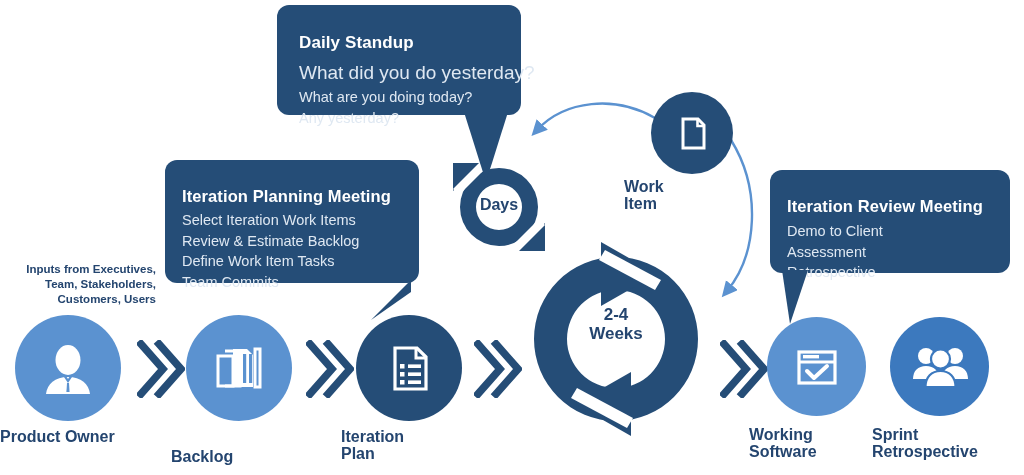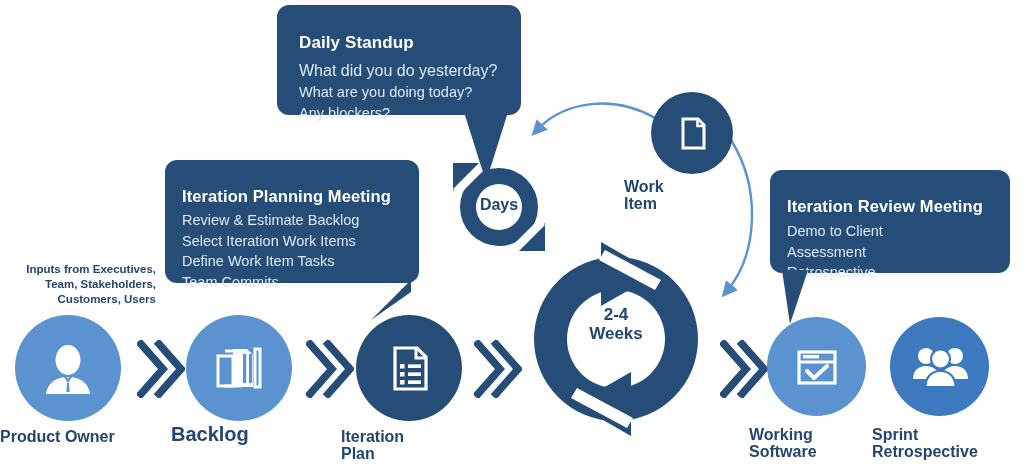--- a/index.html
+++ b/index.html
@@ -114,32 +114,32 @@
     <path d="M52,91 A39,39 0 0 1 13,52 A39,39 0 0 1 52,13
              L52,29 A23,23 0 0 0 29,52 A23,23 0 0 0 52,75 Z" fill="#254d77"></path>
     <path d="M34,8 L6,36 L6,8 Z" fill="#254d77"></path>
     <path d="M64,92 L92,64 L98,70 L70,98 Z" fill="#ffffff"></path>
     <path d="M40,12 L12,40 L6,34 L34,6 Z" fill="#ffffff"></path>
   </svg>
   <div class="days-text" style="left:455px;top:196px;width:88px;font-size:16px;">Days</div>
 
   <div class="bubble" style="left:277px;top:5px;width:244px;height:110px;padding:12px 0 0 22px;">
     <div class="b-title" style="font-size:17px;margin-bottom:6px;">Daily Standup</div>
-    <div class="b-line" style="font-size:16px;line-height:1.45;">What did you do yesterday?</div>
+    <div class="b-line" style="font-size:19px;line-height:1.45;">What did you do yesterday?</div>
     <div class="b-line" style="font-size:14.5px;line-height:1.45;">What are you doing today?</div>
-    <div class="b-line" style="font-size:14.5px;line-height:1.45;">Any blockers?</div>
+    <div class="b-line" style="font-size:14.5px;line-height:1.45;">Any yesterday?</div>
   </div>
   <svg style="position:absolute;left:462px;top:112px;width:48px;height:72px;" viewBox="0 0 48 72">
     <path d="M2,0 L46,0 L24,70 Z" fill="#254d77"></path>
   </svg>
 
   <div class="bubble" style="left:165px;top:160px;width:254px;height:123px;padding:11px 0 0 17px;">
     <div class="b-title" style="font-size:16.5px;margin-bottom:4px;">Iteration Planning Meeting</div>
+    <div class="b-line" style="font-size:14.5px;line-height:1.42;">Select Iteration Work Items</div>
     <div class="b-line" style="font-size:14.5px;line-height:1.42;">Review &amp; Estimate Backlog</div>
-    <div class="b-line" style="font-size:14.5px;line-height:1.42;">Select Iteration Work Items</div>
     <div class="b-line" style="font-size:14.5px;line-height:1.42;">Define Work Item Tasks</div>
     <div class="b-line" style="font-size:14.5px;line-height:1.42;">Team Commits</div>
   </div>
   <svg style="position:absolute;left:371px;top:280px;width:42px;height:42px;" viewBox="0 0 42 42">
     <path d="M40,0 L40,12 L0,40 Z" fill="#254d77"></path>
   </svg>
 
   <div class="bubble" style="left:770px;top:170px;width:240px;height:103px;padding:11px 0 0 17px;">
     <div class="b-title" style="font-size:16.5px;margin-bottom:5px;">Iteration Review Meeting</div>
     <div class="b-line" style="font-size:14.5px;line-height:1.42;">Demo to Client</div>
@@ -172,21 +172,21 @@
   <div class="circle" style="left:186px;top:315px;width:106px;height:106px;background:#5b92d0;">
     <svg width="56" height="56" viewBox="0 0 56 56">
       <path d="M7,16 L22,16 L22,46 L7,46 Z" fill="none" stroke="#ffffff" stroke-width="3"></path>
       <path d="M14,11 L29,11 L29,46 L14,46" fill="none" stroke="#ffffff" stroke-width="3"></path>
       <path d="M22,9 L36,9 L42,15 L42,47 L22,47 Z" fill="#ffffff"></path>
       <rect x="32" y="14" width="3.2" height="29" fill="#5b92d0"></rect>
       <rect x="38" y="14" width="3.2" height="29" fill="#5b92d0"></rect>
       <path d="M44,9 L49,9 L49,47 L44,47 Z" fill="none" stroke="#ffffff" stroke-width="3"></path>
     </svg>
   </div>
-  <div class="node-label" style="left:171px;top:424px;width:136px;font-size:20px;">Backlog</div>
+  <div class="node-label" style="left:171px;top:448px;width:136px;font-size:16px;">Backlog</div>
 
   <svg class="chev" style="left:306px;top:340px;width:48px;height:58px;" viewBox="0 0 48 58">
     <path d="M4,4 L26,29 L4,54" fill="none" stroke="#254d77" stroke-width="7.5" stroke-linecap="square"></path>
     <path d="M22,4 L44,29 L22,54" fill="none" stroke="#254d77" stroke-width="7.5" stroke-linecap="square"></path>
   </svg>
 
   <div class="circle" style="left:356px;top:315px;width:106px;height:106px;background:#254d77;">
     <svg width="56" height="56" viewBox="0 0 56 56">
       <path d="M14,8 L36,8 L45,17 L45,49 L14,49 Z" fill="none" stroke="#ffffff" stroke-width="3.2"></path>
       <path d="M35,8 L35,18 L45,18" fill="none" stroke="#ffffff" stroke-width="3"></path>

